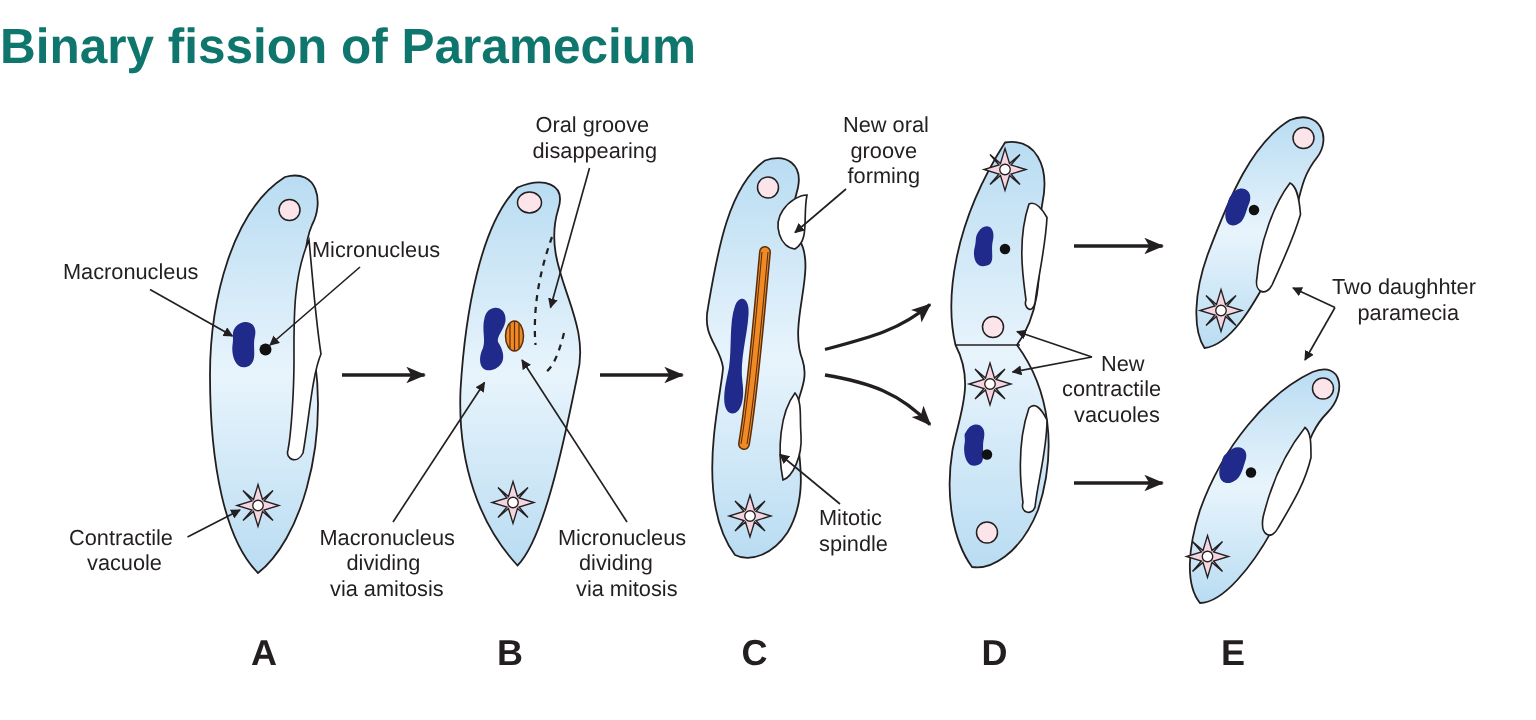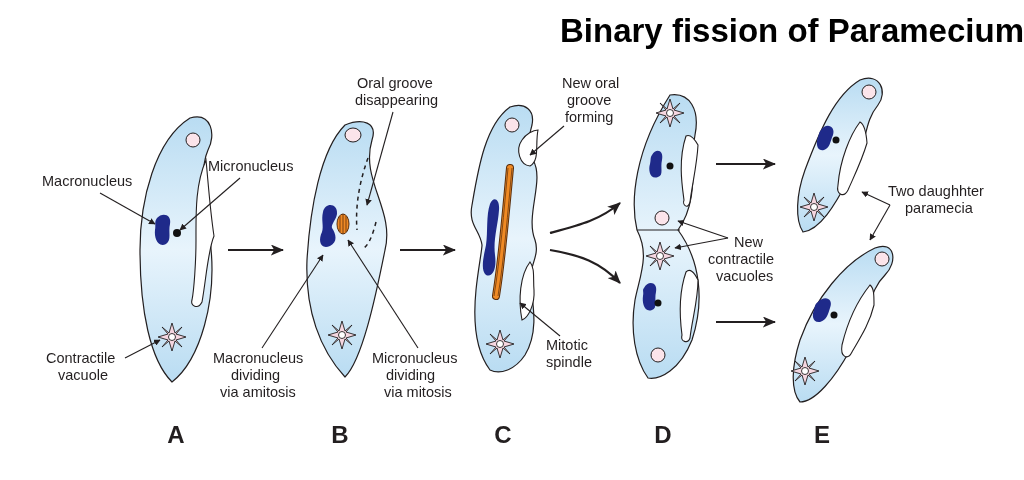--- a/index.html
+++ b/index.html
@@ -1,17 +1,17 @@
 <!DOCTYPE html>
 <html><head>
 <meta charset="utf-8">
 <style>
   html, body { margin: 0; padding: 0; background: #ffffff; }
   body { width: 1024px; height: 480px; overflow: hidden; position: relative; font-family: "Liberation Sans", sans-serif; }
-  #title { position: absolute; left: 0; width: 1024px; top: 12px; text-align: right; font-weight: bold; font-size: 33px; color: #000000; font-family: "Liberation Sans", sans-serif; }
+  #title { position: absolute; left: 0; width: 1024px; top: 12px; text-align: left; font-weight: bold; font-size: 33px; color: #0f766e; font-family: "Liberation Sans", sans-serif; }
   svg { position: absolute; left: 0; top: 0; }
   .lbl { font-family: "Liberation Sans", sans-serif; font-size: 14.5px; fill: #231f20; }
   .stage { font-family: "Liberation Sans", sans-serif; font-size: 24px; font-weight: bold; fill: #231f20; }
   .body { stroke: #231f20; stroke-width: 1.2; }
   .groove { fill: #ffffff; stroke: #231f20; stroke-width: 1.1; }
   .ptr { stroke: #231f20; stroke-width: 1.1; fill: none; }
   .arrow { stroke: #231f20; stroke-width: 2.2; fill: none; }
 </style>
 </head>
 <body>

